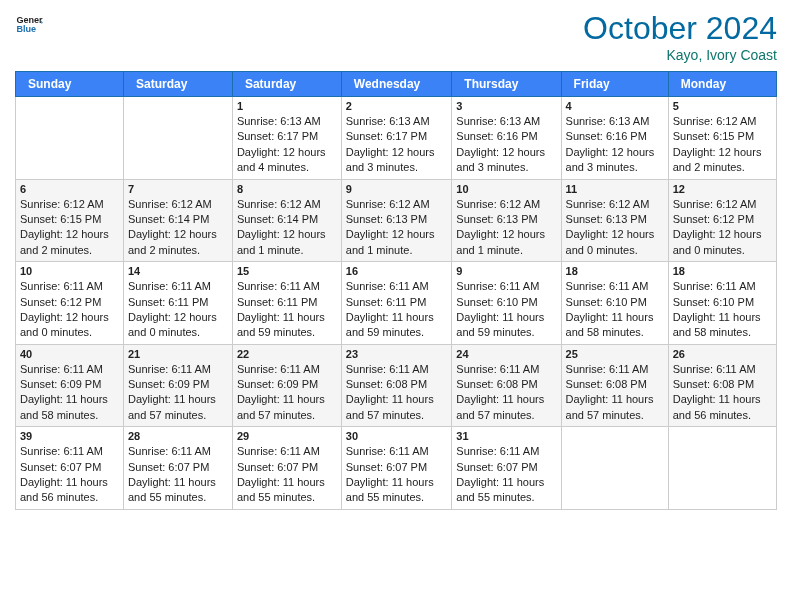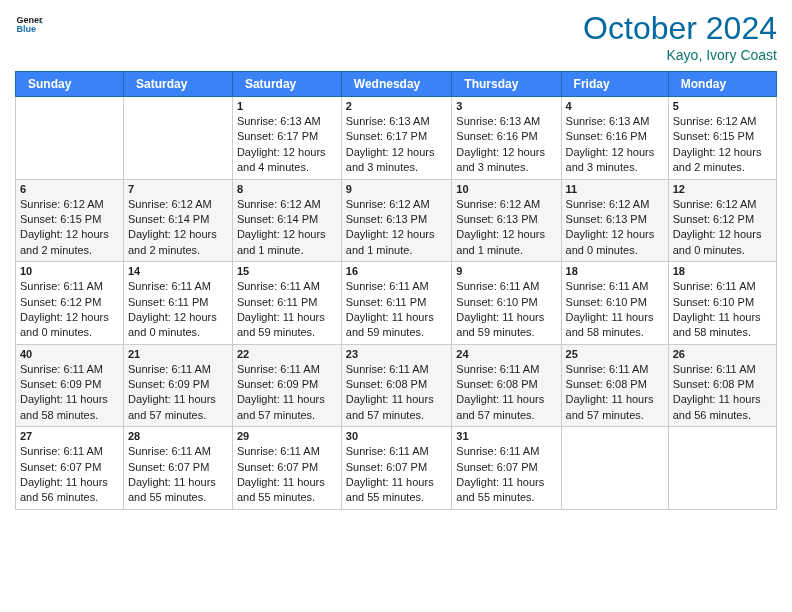--- a/index.html
+++ b/index.html
@@ -278,21 +278,21 @@
           </td>
           <td>
             <span class="day-num">26</span>
             <div class="day-info" style="white-space: pre-wrap;">Sunrise: 6:11 AM
 Sunset: 6:08 PM
 Daylight: 11 hours and 56 minutes.</div>
           </td>
         </tr>
         <tr>
           <td>
-            <span class="day-num">27</span>
+            <span class="day-num">39</span>
             <div class="day-info" style="white-space: pre-wrap;">Sunrise: 6:11 AM
 Sunset: 6:07 PM
 Daylight: 11 hours and 56 minutes.</div>
           </td>
           <td>
             <span class="day-num">28</span>
             <div class="day-info" style="white-space: pre-wrap;">Sunrise: 6:11 AM
 Sunset: 6:07 PM
 Daylight: 11 hours and 55 minutes.</div>
           </td>

